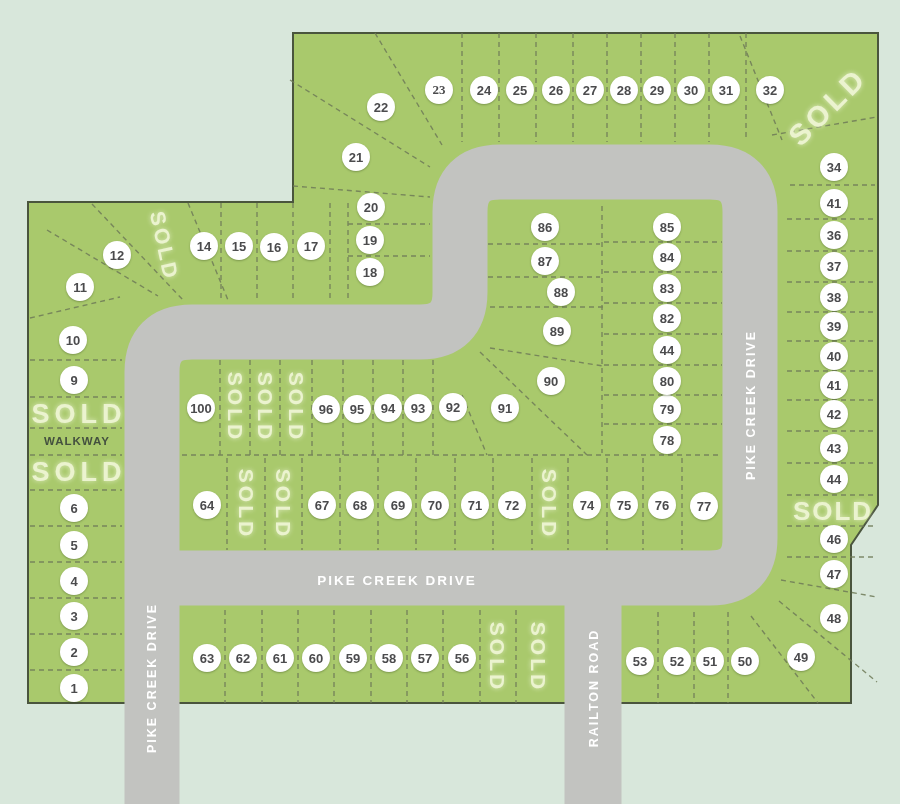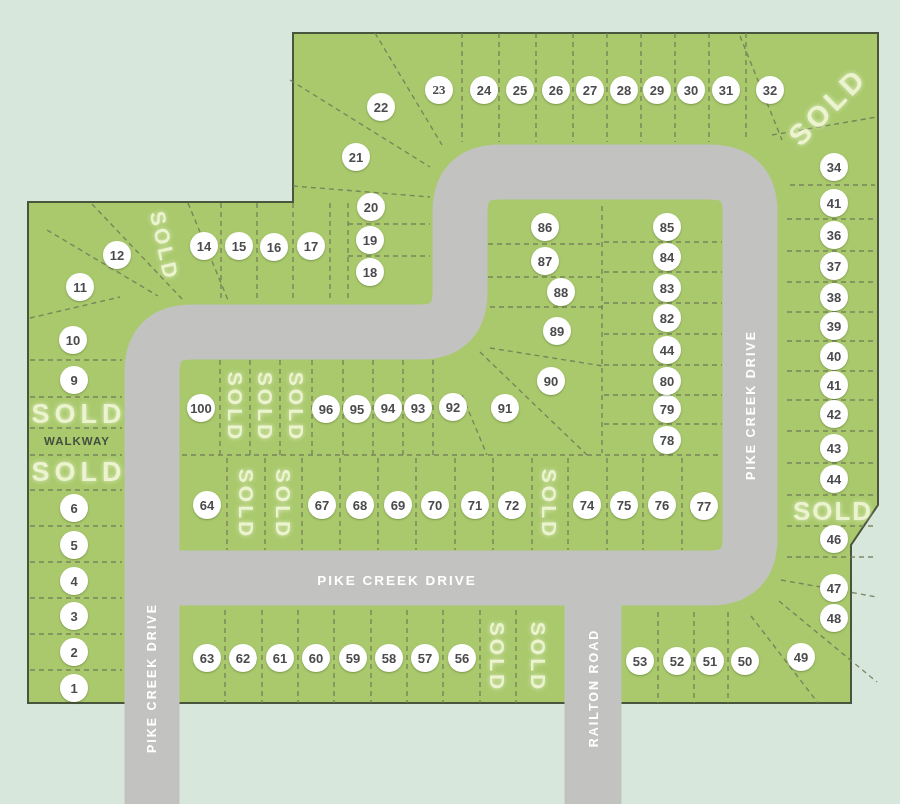--- a/index.html
+++ b/index.html
@@ -223,21 +223,21 @@
       <div class="lot" style="left: 834px; top: 235px;">36</div>
       <div class="lot" style="left: 834px; top: 266px;">37</div>
       <div class="lot" style="left: 834px; top: 297px;">38</div>
       <div class="lot" style="left: 834px; top: 326px;">39</div>
       <div class="lot" style="left: 834px; top: 356px;">40</div>
       <div class="lot" style="left: 834px; top: 385px;">41</div>
       <div class="lot" style="left: 834px; top: 414px;">42</div>
       <div class="lot" style="left: 834px; top: 448px;">43</div>
       <div class="lot" style="left: 834px; top: 479px;">44</div>
       <div class="lot" style="left: 834px; top: 539px;">46</div>
-      <div class="lot" style="left: 834px; top: 574px; margin-top: 14px;">47</div>
+      <div class="lot" style="left: 834px; top: 574px;">47</div>
       <div class="lot" style="left: 834px; top: 618px;">48</div>
       <div class="lot" style="left: 801px; top: 657px;">49</div>
       <div class="lot" style="left: 745px; top: 661px;">50</div>
       <div class="lot" style="left: 710px; top: 661px;">51</div>
       <div class="lot" style="left: 677px; top: 661px;">52</div>
       <div class="lot" style="left: 640px; top: 661px;">53</div>
       <div class="lot" style="left: 462px; top: 658px;">56</div>
       <div class="lot" style="left: 425px; top: 658px;">57</div>
       <div class="lot" style="left: 389px; top: 658px;">58</div>
       <div class="lot" style="left: 353px; top: 658px;">59</div>

